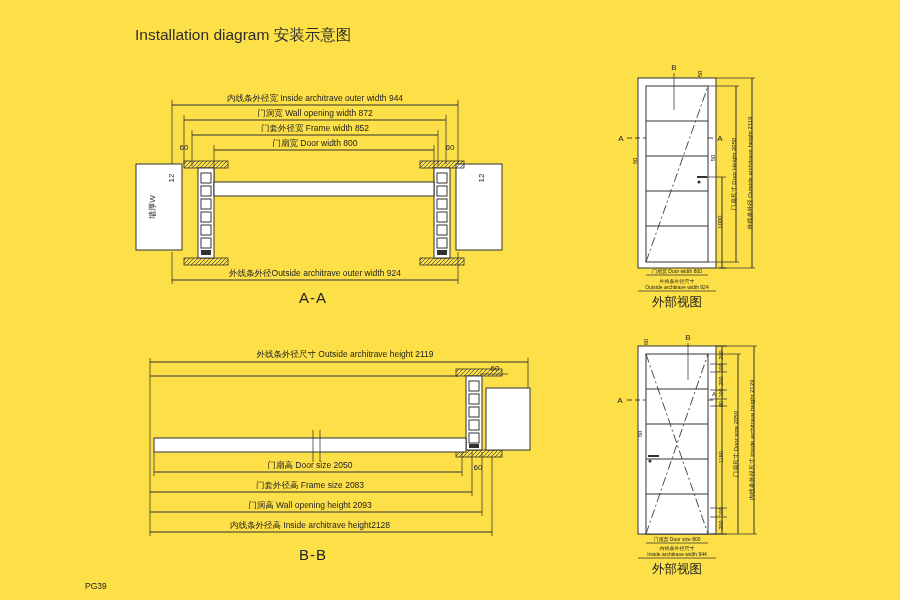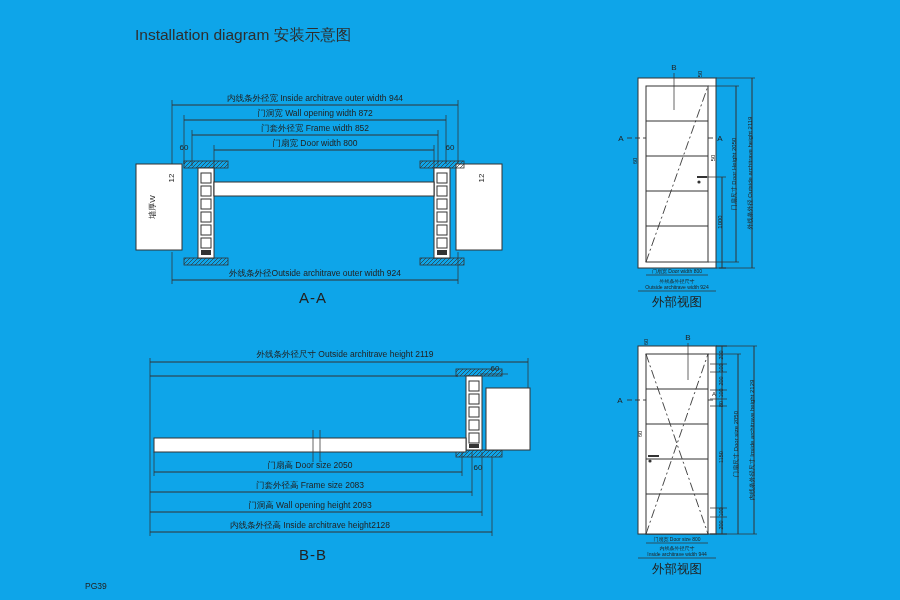--- a/index.html
+++ b/index.html
@@ -1,16 +1,16 @@
 <!DOCTYPE html>
 <html><head>
 <meta charset="utf-8">
 <style>
   html,body{margin:0;padding:0;background:#fff;}
-  #canvas{position:relative;width:900px;height:600px;background:#0ea5e9;overflow:hidden;
+  #canvas{position:relative;width:900px;height:600px;background:#fde047;overflow:hidden;
           font-family:"Liberation Sans", sans-serif;}
   svg{position:absolute;left:0;top:0;}
   svg .ln{stroke:#333;stroke-width:1;fill:none;}
   svg .thin{stroke:#333;stroke-width:0.75;fill:none;}
   svg .dash{stroke:#333;stroke-width:0.9;fill:none;stroke-dasharray:9 3 2 3;}
   svg .adash{stroke:#333;stroke-width:0.9;fill:none;stroke-dasharray:5 3;}
   svg .box{stroke:#333;stroke-width:1;fill:#ffffff;}
   svg .hatch{stroke:#333;stroke-width:0.8;fill:url(#hatchp);}
   svg text{fill:#222;font-family:"Liberation Sans", sans-serif;}
   .t85{font-size:8.5px;} .t8{font-size:8px;}

